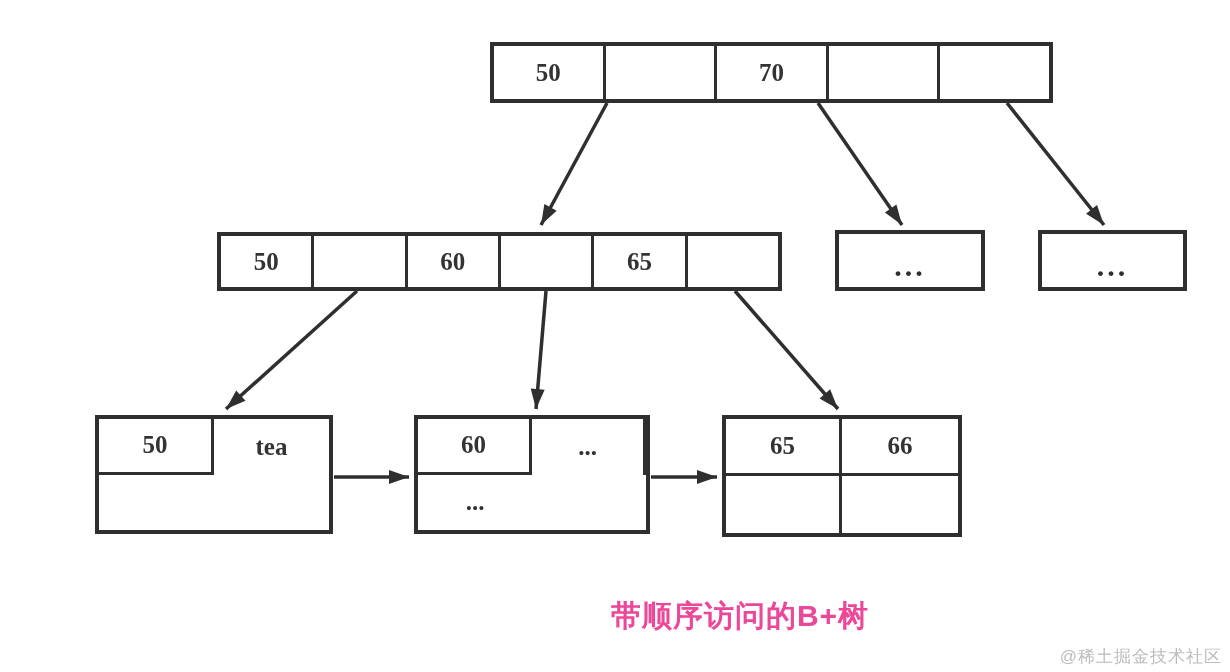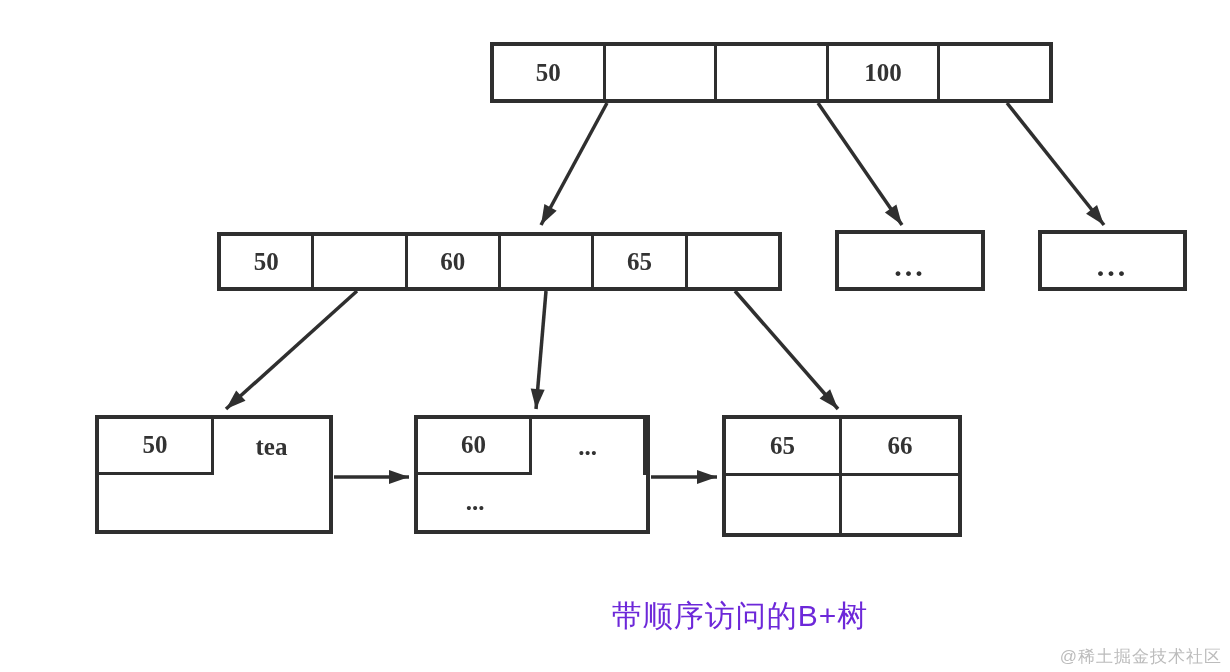--- a/index.html
+++ b/index.html
@@ -36,22 +36,22 @@
   }
   .leaf-cell{
     display:flex;align-items:center;justify-content:center;
     font-weight:bold;font-size:25px;color:#333333;box-sizing:border-box;
   }
   .leaf-cell.c0{border-right:3px solid #2f2f2f;}
   .leaf-cell.r0{border-bottom:3px solid #2f2f2f;}
 
   .caption{
     position:absolute;left:430px;top:596px;width:620px;text-align:center;
-    font-family:"Liberation Sans", sans-serif;font-weight:normal;
-    font-size:30px;color:#6d28d9;letter-spacing:1px;
+    font-family:"Liberation Sans", sans-serif;font-weight:bold;
+    font-size:30px;color:#ec4899;letter-spacing:1px;
   }
   .watermark{
     position:absolute;right:8px;bottom:4px;
     font-family:"Liberation Sans", sans-serif;
     font-size:17px;color:#bcbcbc;letter-spacing:1px;margin-left:48px;
   }
 </style>
 </head>
 <body>
 
@@ -69,22 +69,22 @@
     <line x1="357" y1="291" x2="226" y2="409" stroke="#2f2f2f" stroke-width="3.5" marker-end="url(#ah)"></line>
     <line x1="546" y1="291" x2="536" y2="409" stroke="#2f2f2f" stroke-width="3.5" marker-end="url(#ah)"></line>
     <line x1="735" y1="291" x2="838" y2="409" stroke="#2f2f2f" stroke-width="3.5" marker-end="url(#ah)"></line>
     <line x1="334" y1="477" x2="409" y2="477" stroke="#2f2f2f" stroke-width="3.5" marker-end="url(#ah)"></line>
     <line x1="651" y1="477" x2="717" y2="477" stroke="#2f2f2f" stroke-width="3.5" marker-end="url(#ah)"></line>
   </svg>
 
   <div class="node-row" style="left:490px;top:42px;width:563px;height:61px;">
     <div class="node-cell">50</div>
     <div class="node-cell"></div>
+    <div class="node-cell">70</div>
     <div class="node-cell"></div>
-    <div class="node-cell">100</div>
     <div class="node-cell"></div>
   </div>
 
   <div class="node-row" style="left:217px;top:232px;width:565px;height:59px;">
     <div class="node-cell">50</div>
     <div class="node-cell"></div>
     <div class="node-cell">60</div>
     <div class="node-cell"></div>
     <div class="node-cell">65</div>
     <div class="node-cell"></div>

